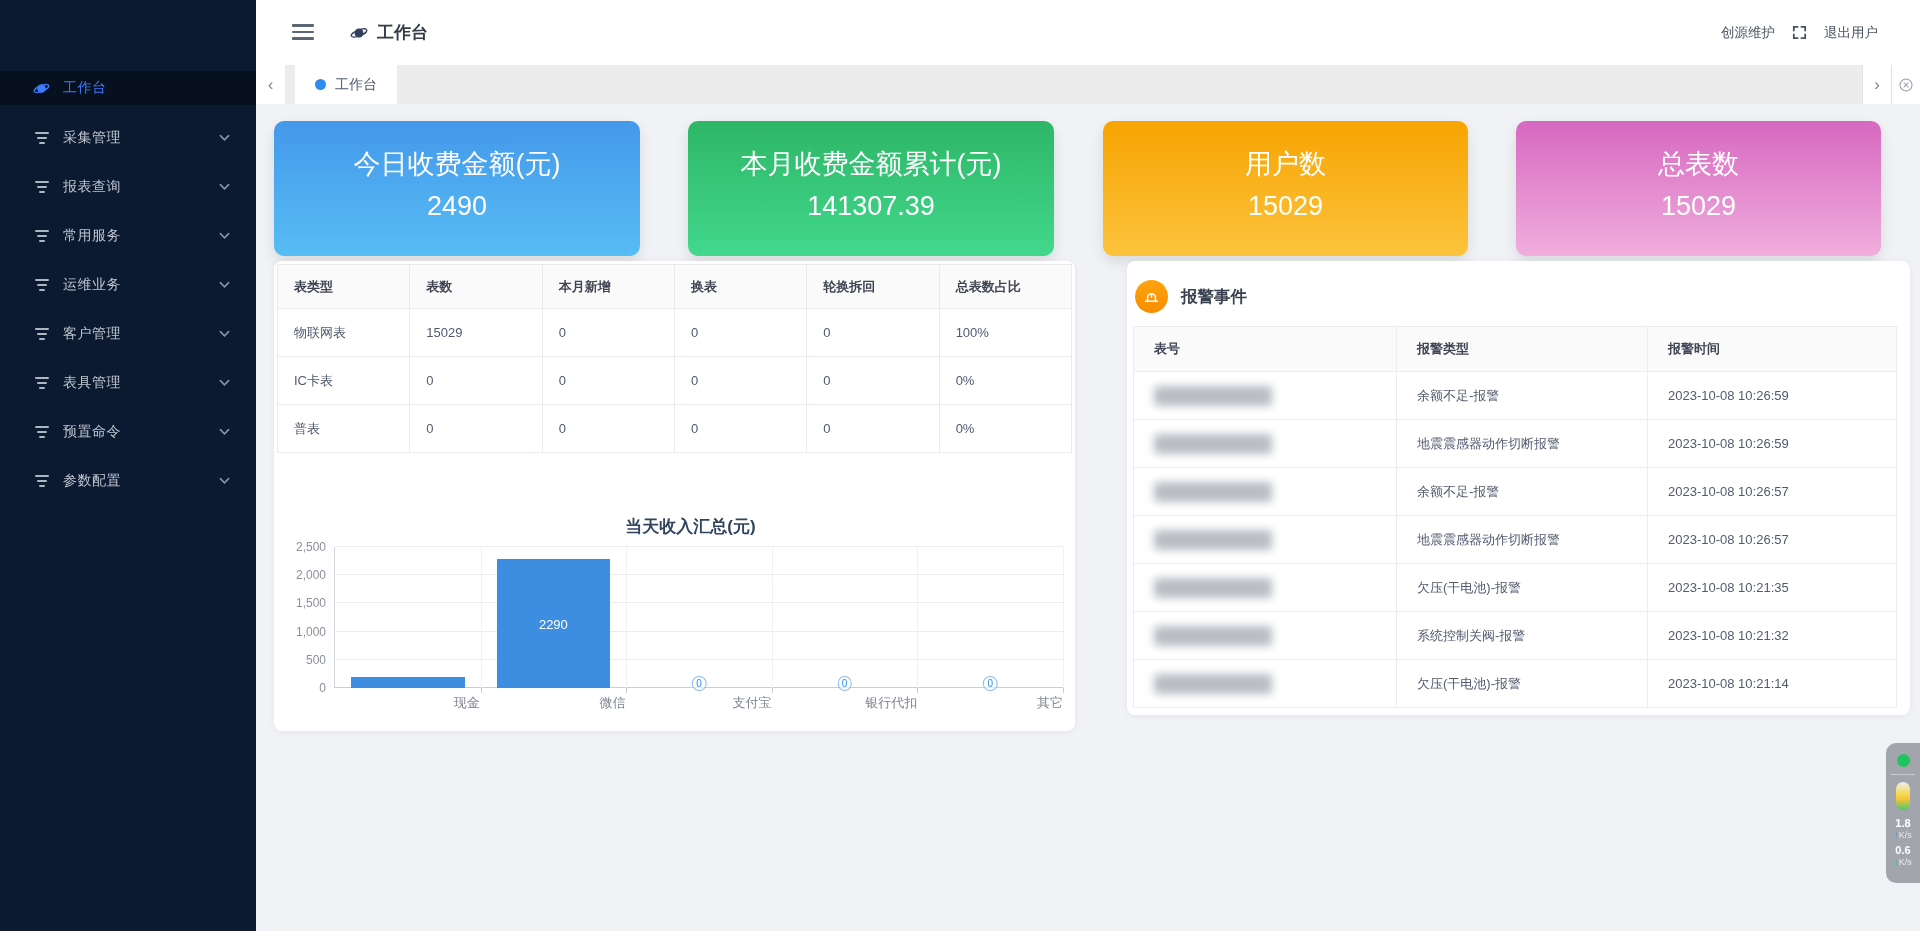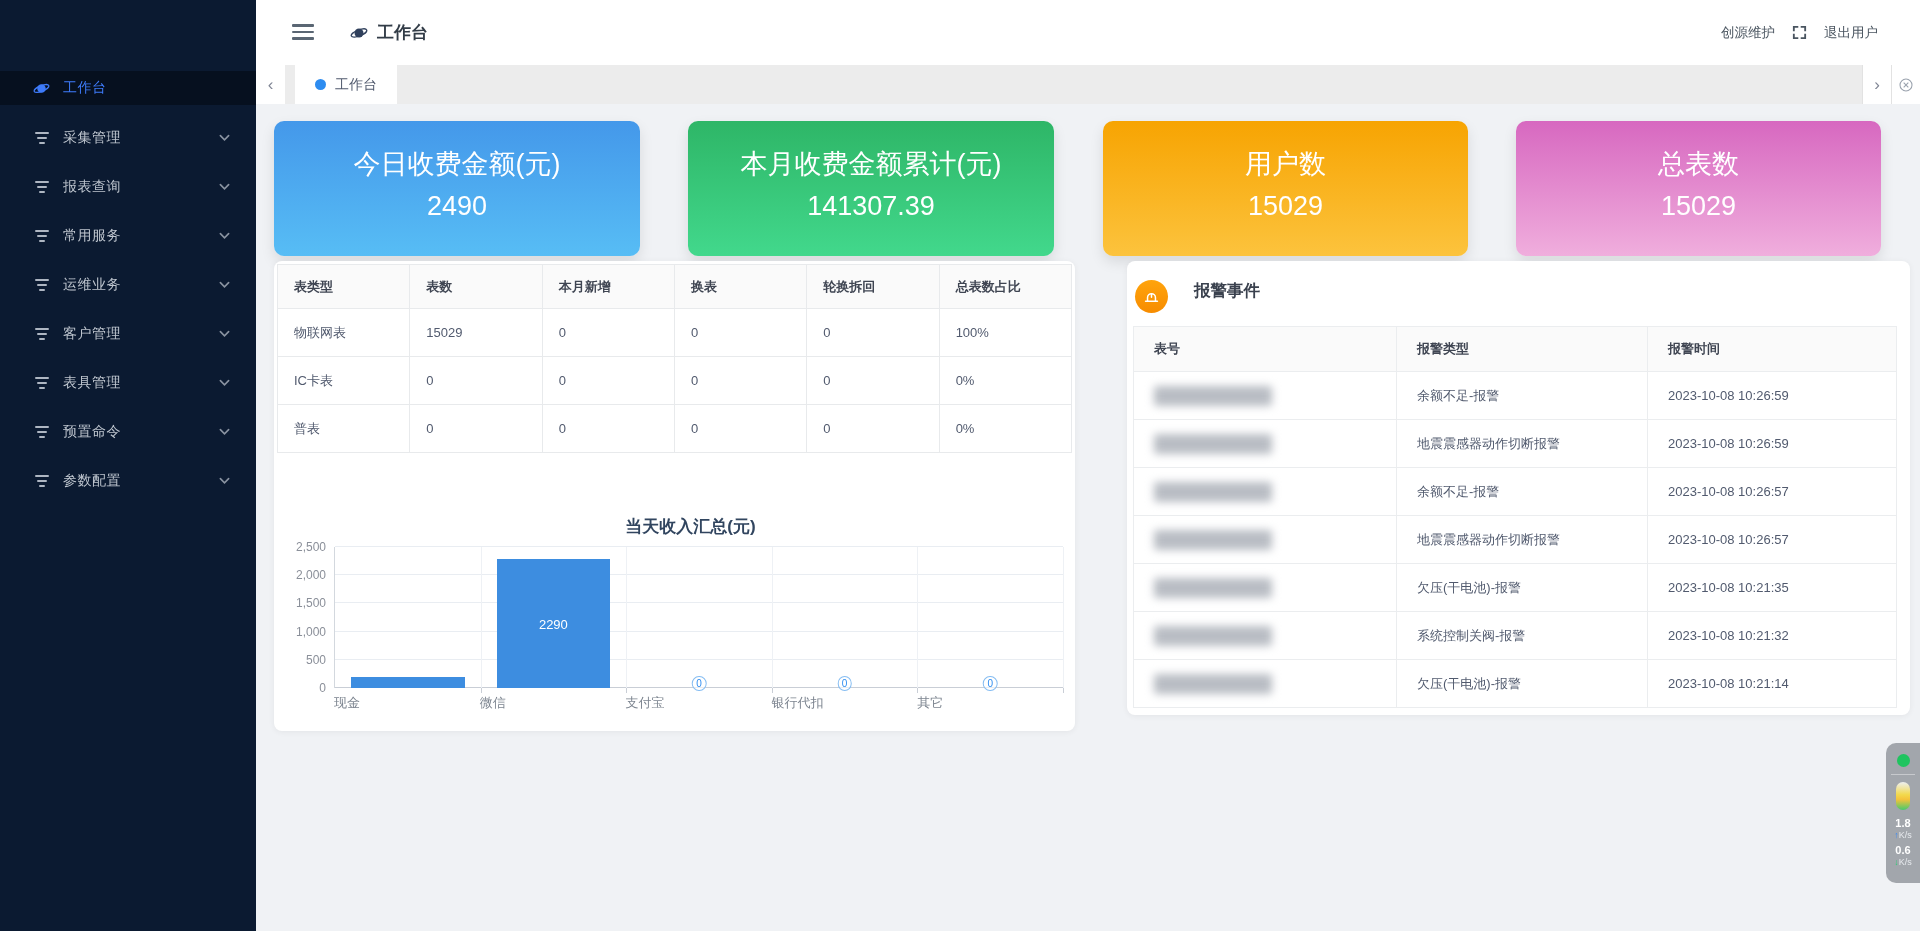--- a/index.html
+++ b/index.html
@@ -61,26 +61,26 @@
   .gl { position:absolute; left:0; right:0; height:1px; background:#e9edf2; }
   .gl.base { background:#c9ced6; }
   .vl { position:absolute; top:0; bottom:0; width:1px; background:#eef1f5; }
   .slots { position:absolute; left:0; top:0; width:100%; height:100%; display:flex; }
   .slot { flex:1; position:relative; }
   .bar { position:absolute; bottom:0; left:11%; width:78%; }
   .bar-label { position:absolute; left:0; width:100%; text-align:center; color:#fff; font-size:13px; }
   .zero-label { position:absolute; bottom:-3px; left:50%; transform:translateX(-50%); font-size:10px; line-height:13px; color:#2d8cf0; border:1px solid #86bdf2; border-radius:50%; padding:0 3.5px; background:rgba(255,255,255,.6); }
   .tick { position:absolute; top:141px; width:1px; height:5px; background:#c9ced6; }
   .cats { position:absolute; left:60px; top:433px; width:729px; display:flex; }
-  .cats div { flex:1; text-align:left; font-size:13px; color:#7d8590; }
+  .cats div { flex:1; text-align:right; font-size:13px; color:#7d8590; }
   .ylabels { position:absolute; left:0; top:286px; width:52px; height:141px; }
   .ylab { position:absolute; right:0; width:52px; text-align:right; font-size:12px; color:#8a8f99; transform:translateY(50%); }
 
   
-  .alarm-head { position:absolute; left:8px; top:19px; display:flex; gap:26px; }
+  .alarm-head { position:absolute; left:8px; top:19px; display:flex; align-items:center; gap:13px; }
   .alarm-icon { width:33px; height:33px; border-radius:50%; background:linear-gradient(180deg,#ffa40d,#f78c00); display:flex; align-items:center; justify-content:center; }
   .alarm-title { font-size:16.5px; font-weight:700; color:#3a414e; }
   .alarm-table { position:absolute; left:6px; top:65px; width:763px; border-collapse:collapse; table-layout:fixed; }
   .alarm-table th, .alarm-table td { border:1px solid #ebedef; font-size:13px; text-align:left; padding-left:20px; }
   .alarm-table th { height:45px; background:#fafafa; color:#3f4552; font-weight:700; }
   .alarm-table td { height:48px; color:#515a6e; }
   .blur-pill { width:118px; height:20px; border-radius:3px; background:#b9bdc4; filter:blur(4px); }
 
   
   .net-widget { position:absolute; right:0; top:743px; width:34px; height:140px; background:rgba(148,153,159,.85); border-radius:10px 0 0 10px; display:flex; flex-direction:column; align-items:center; padding-top:11px; z-index:9; cursor:pointer; }

